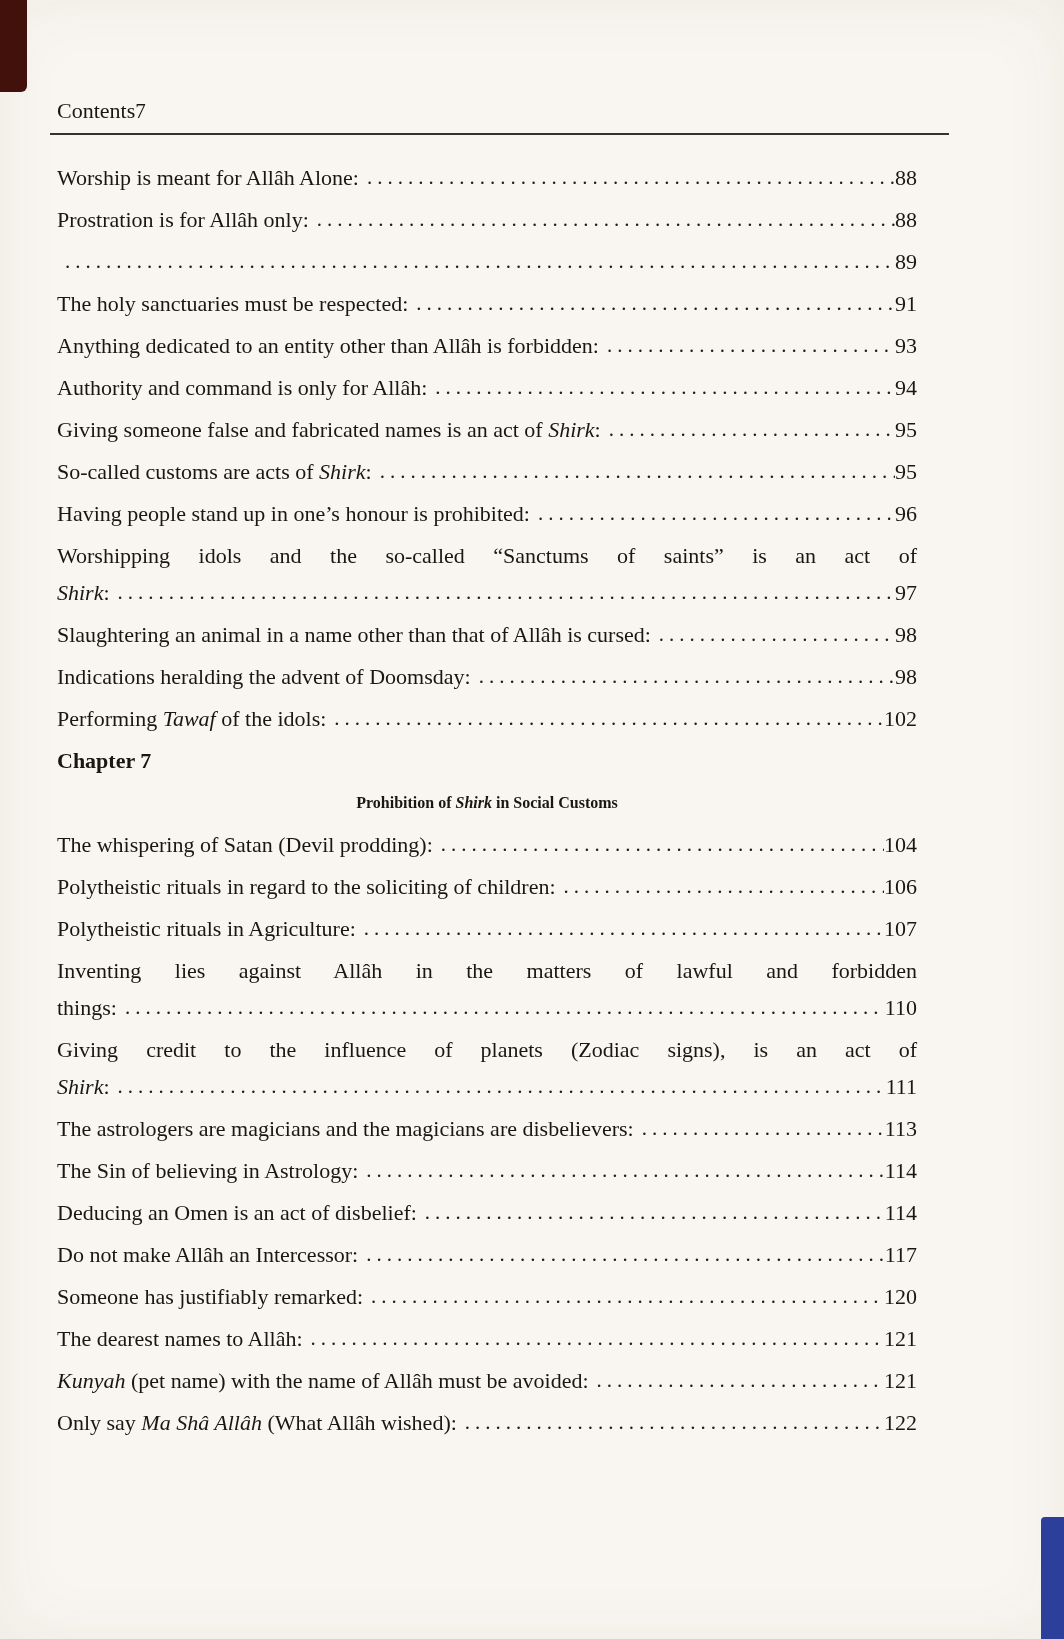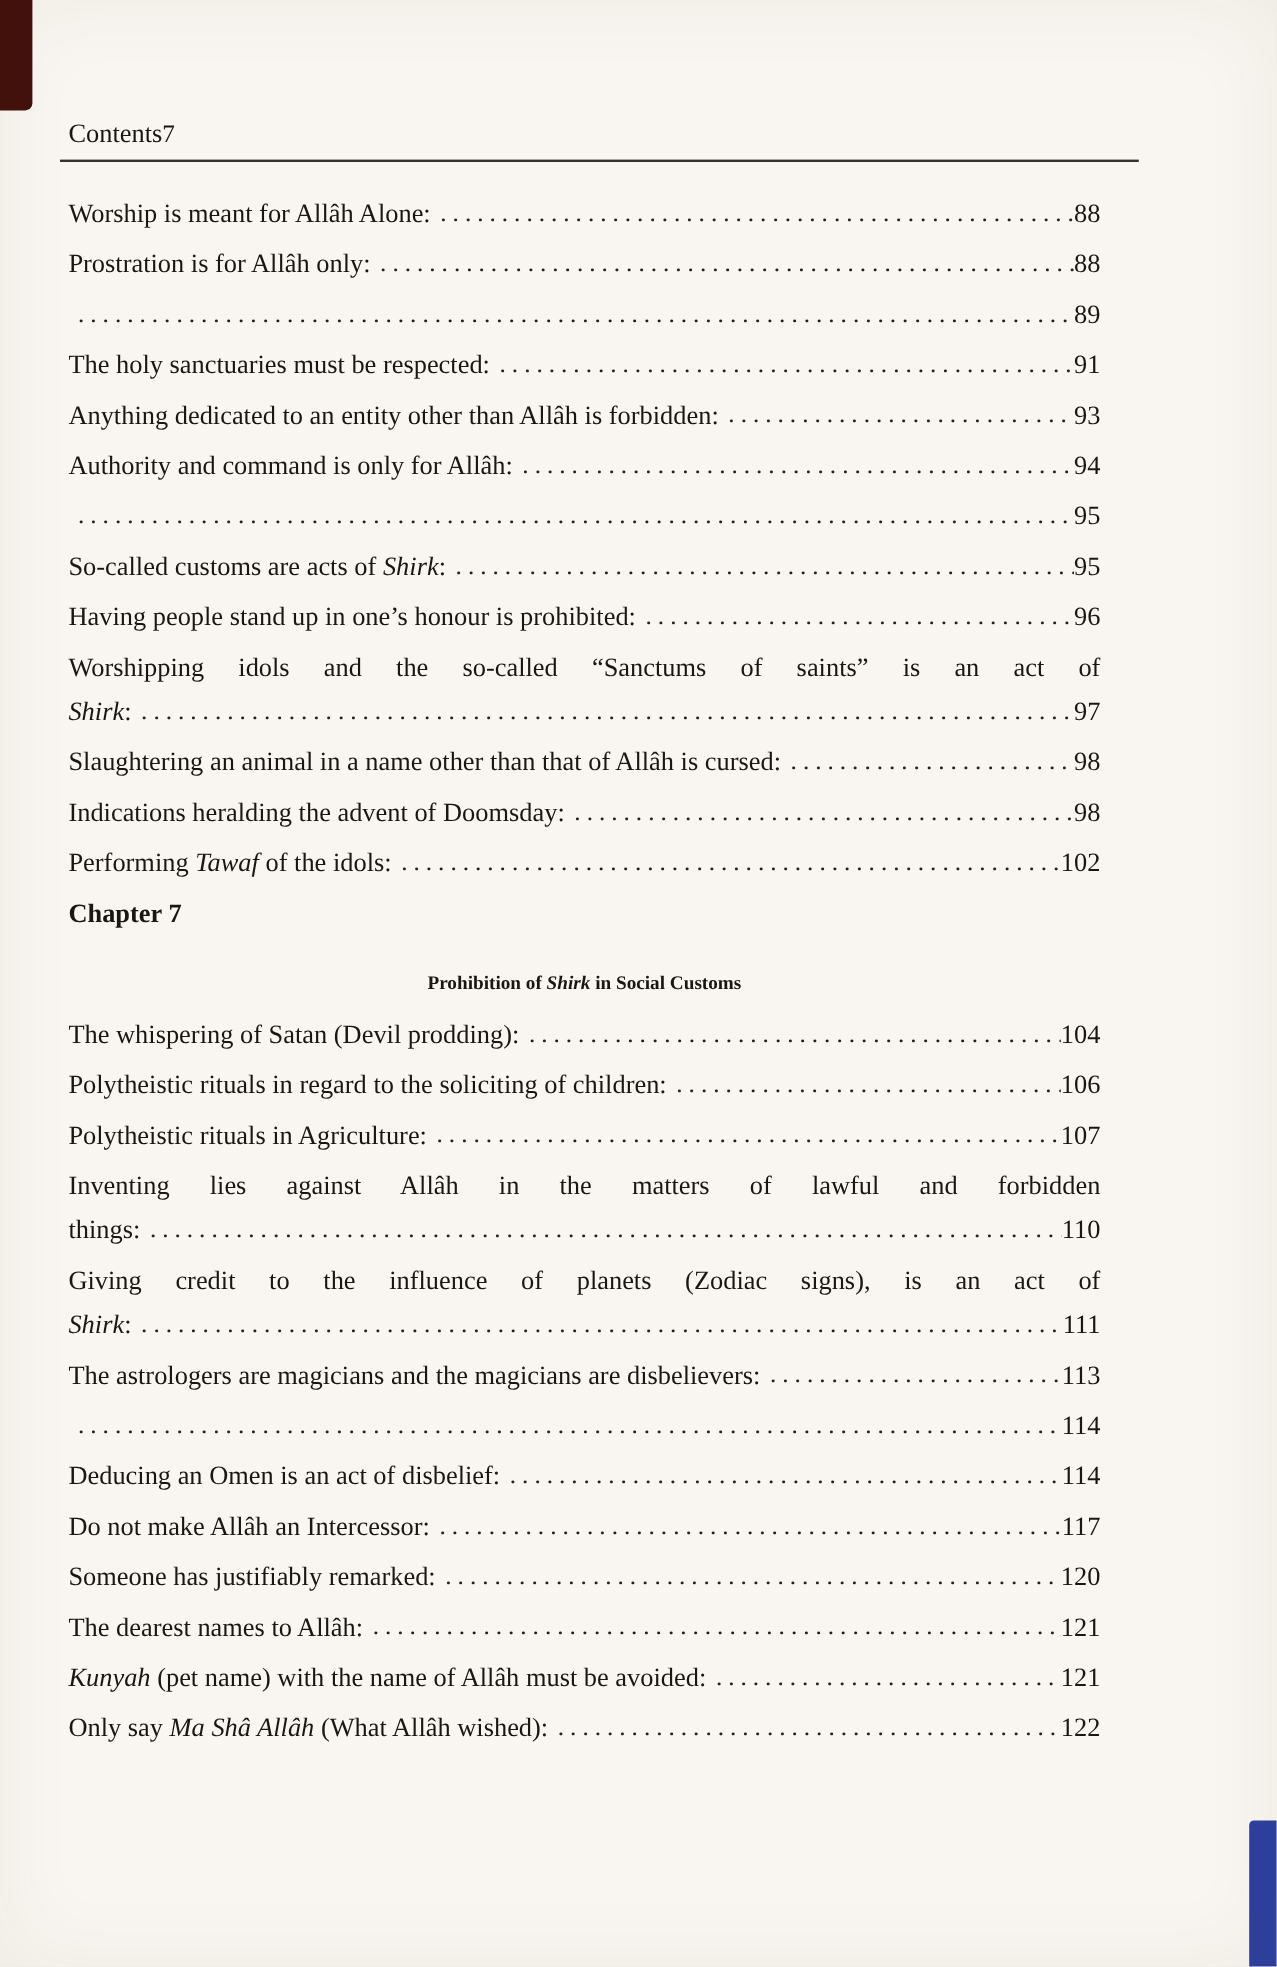--- a/index.html
+++ b/index.html
@@ -77,21 +77,21 @@
     font-size: 21px;
     color: #241f1a;
   }
   .pagenum {
     flex: 0 0 auto;
     white-space: nowrap;
   }
   .chapter-heading {
     font-weight: bold;
     line-height: 37px;
-    margin-bottom: 22px;
+    margin-bottom: 5px;
   }
   .chapter-title {
     font-weight: bold;
     text-align: center;
     font-size: 16px;
     line-height: 37px;
     margin-bottom: 5px;
   }
   i { font-style: italic; }
 </style>
@@ -146,20 +146,21 @@
         </div>
         <div class="toc-entry">
           <div class="line line-last">
             <span class="line-text"><span>Authority and command is only for Allâh:</span></span>
             <span class="leader">................................................................................................................................................................</span>
             <span class="pagenum">94</span>
           </div>
         </div>
         <div class="toc-entry">
           <div class="line line-last">
+            <span class="line-text"><span>Giving someone false and fabricated names is an act of </span><i>Shirk</i><span>:</span></span>
             <span class="leader">................................................................................................................................................................</span>
             <span class="pagenum">95</span>
           </div>
         </div>
         <div class="toc-entry">
           <div class="line line-last">
             <span class="line-text"><span>So-called customs are acts of </span><i>Shirk</i><span>:</span></span>
             <span class="leader">................................................................................................................................................................</span>
             <span class="pagenum">95</span>
           </div>
@@ -241,20 +242,21 @@
         </div>
         <div class="toc-entry">
           <div class="line line-last">
             <span class="line-text"><span>The astrologers are magicians and the magicians are disbelievers:</span></span>
             <span class="leader">................................................................................................................................................................</span>
             <span class="pagenum">113</span>
           </div>
         </div>
         <div class="toc-entry">
           <div class="line line-last">
+            <span class="line-text"><span>The Sin of believing in Astrology:</span></span>
             <span class="leader">................................................................................................................................................................</span>
             <span class="pagenum">114</span>
           </div>
         </div>
         <div class="toc-entry">
           <div class="line line-last">
             <span class="line-text"><span>Deducing an Omen is an act of disbelief:</span></span>
             <span class="leader">................................................................................................................................................................</span>
             <span class="pagenum">114</span>
           </div>

